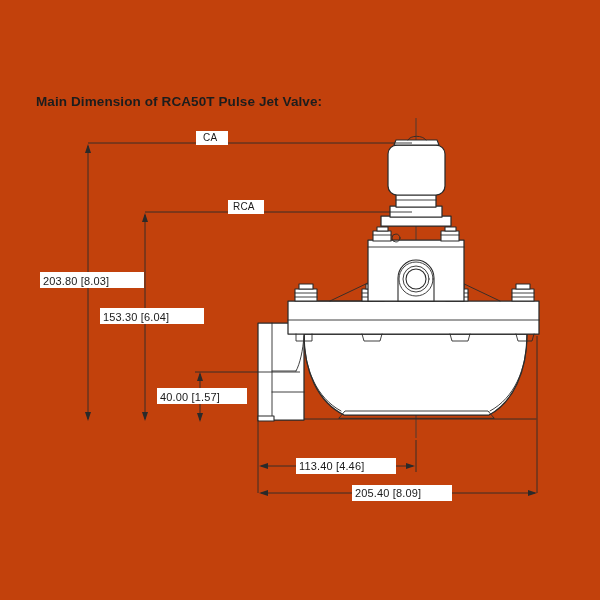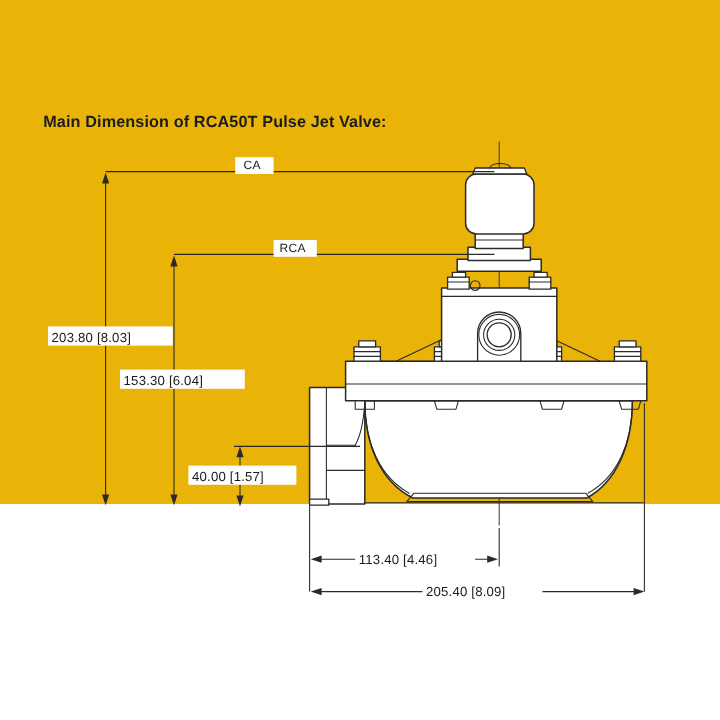--- a/index.html
+++ b/index.html
@@ -12,22 +12,22 @@
     width: 600px;
     height: 600px;
     font-family: "Liberation Sans", sans-serif;
     position: relative;
     overflow: hidden;
   }
   #drawing-root {
     position: absolute;
     left: 0; top: 0;
     width: 600px;
-    height: 420px;
-    background: #eab308;
+    height: 600px;
+    background: #c2410c;
   }
   .title-text {
     font-family: "Liberation Sans", sans-serif;
     font-size: 13.5px;
     font-weight: bold;
     fill: #1d1d1d;
     letter-spacing: 0.1px;
   }
   .dim-text {
     font-family: "Liberation Sans", sans-serif;

